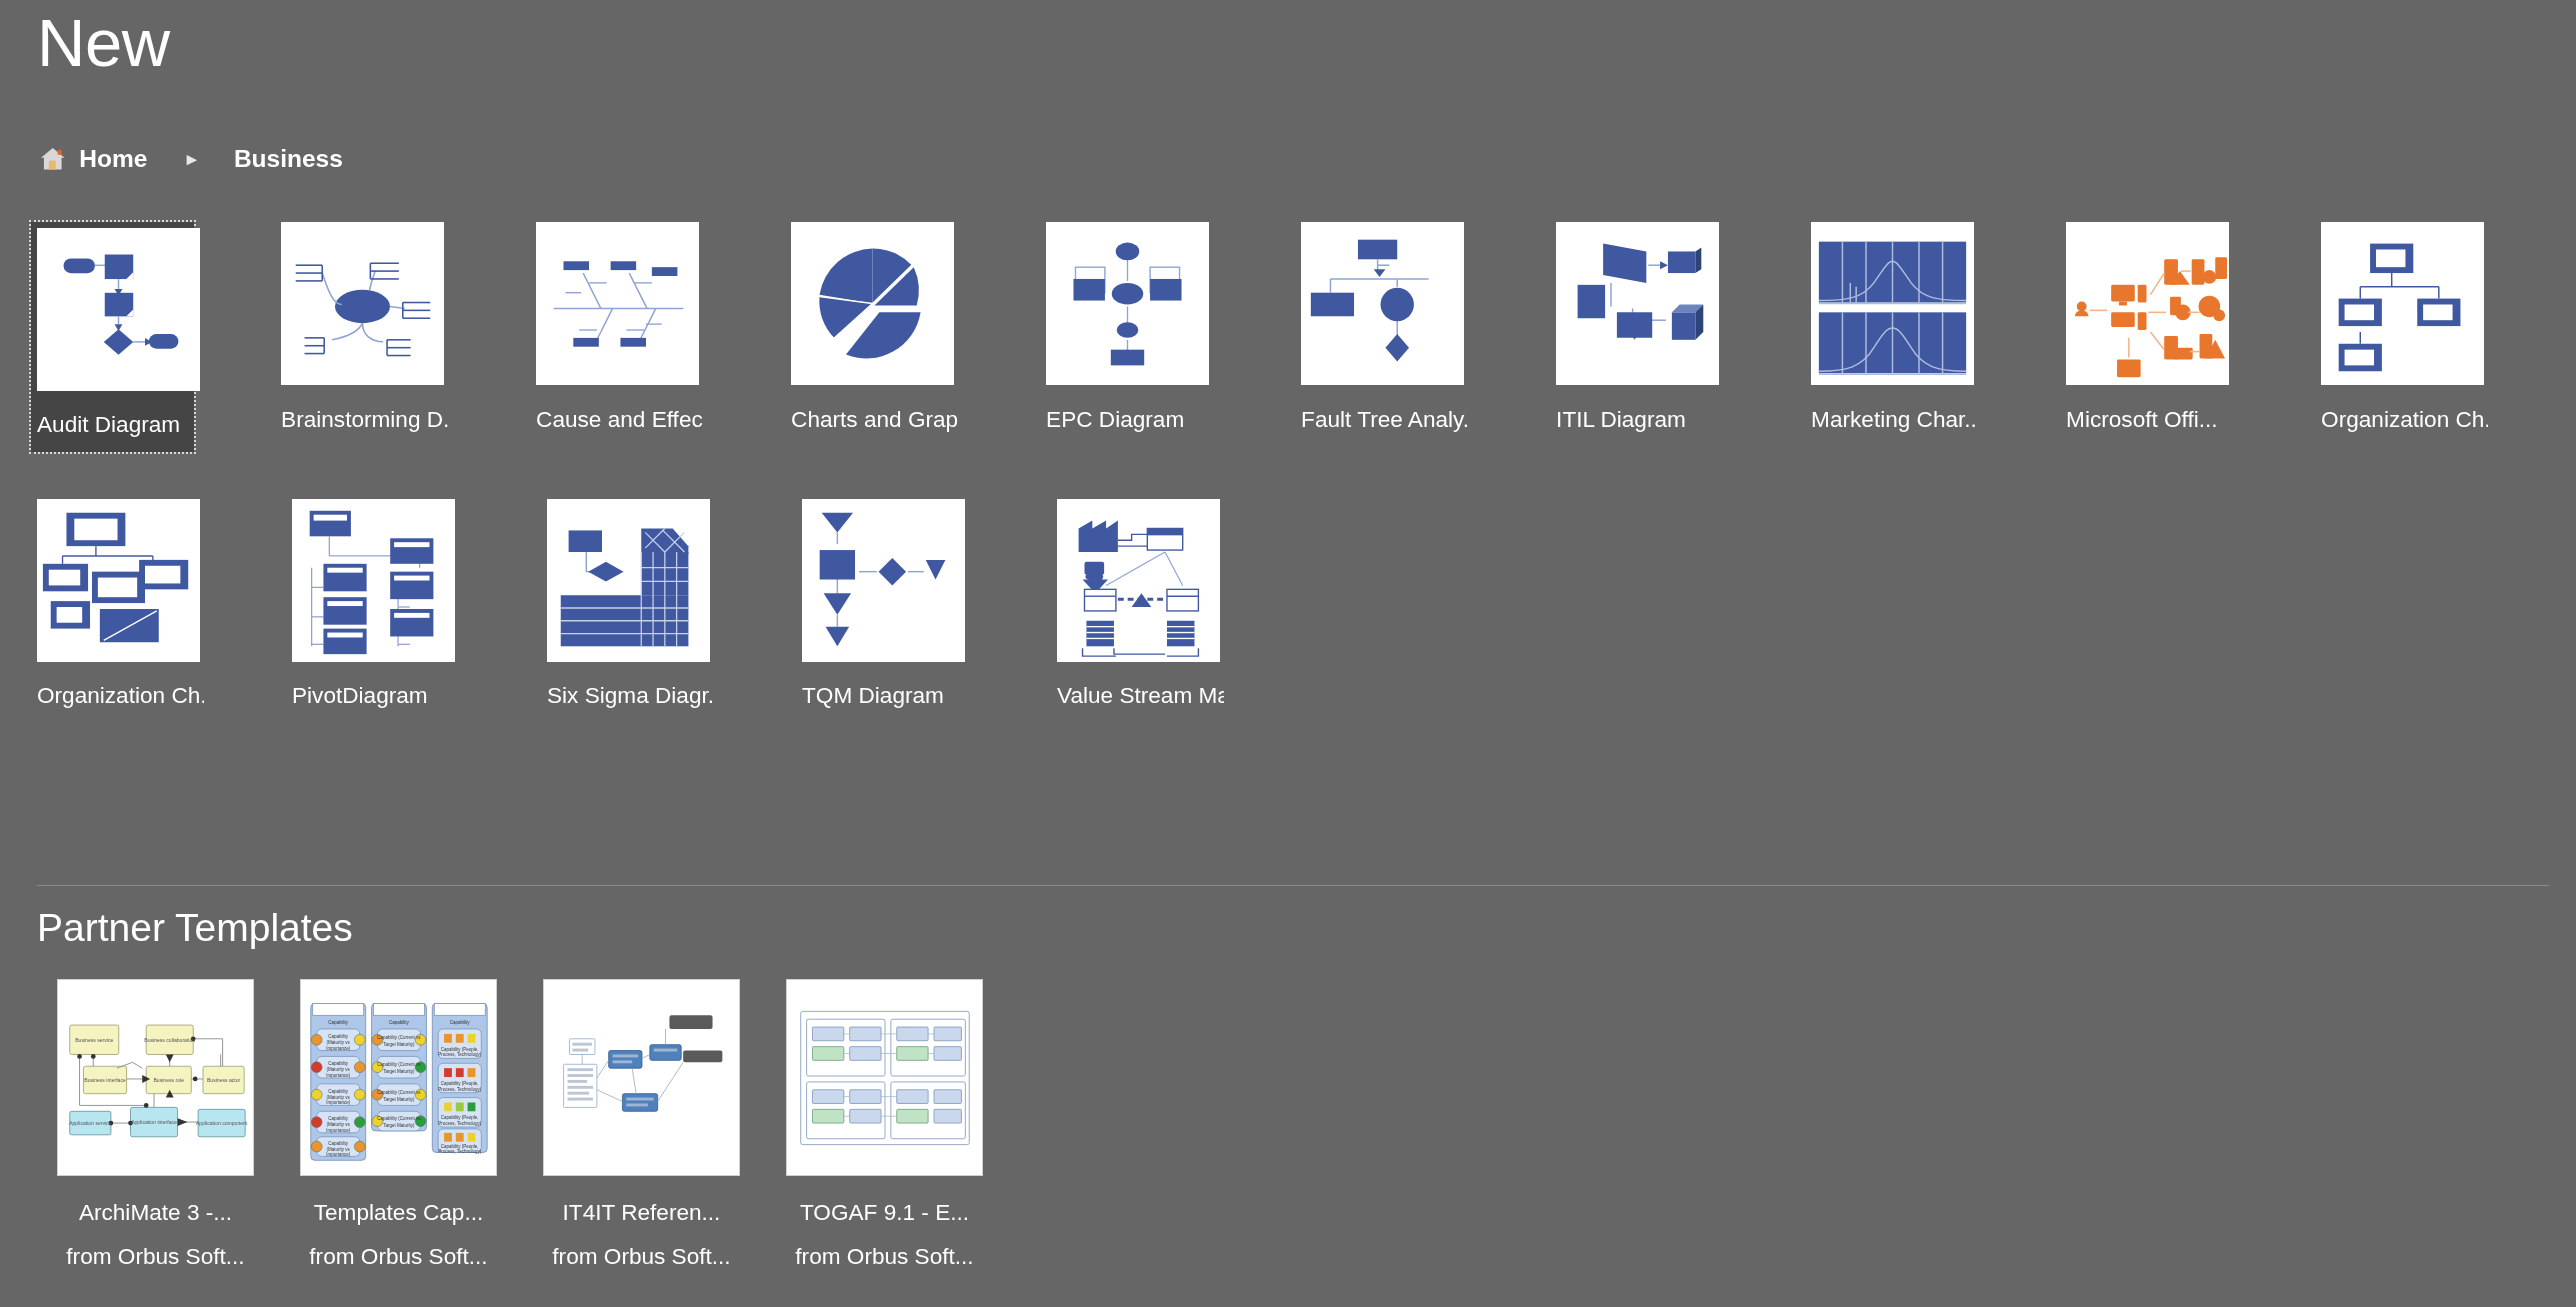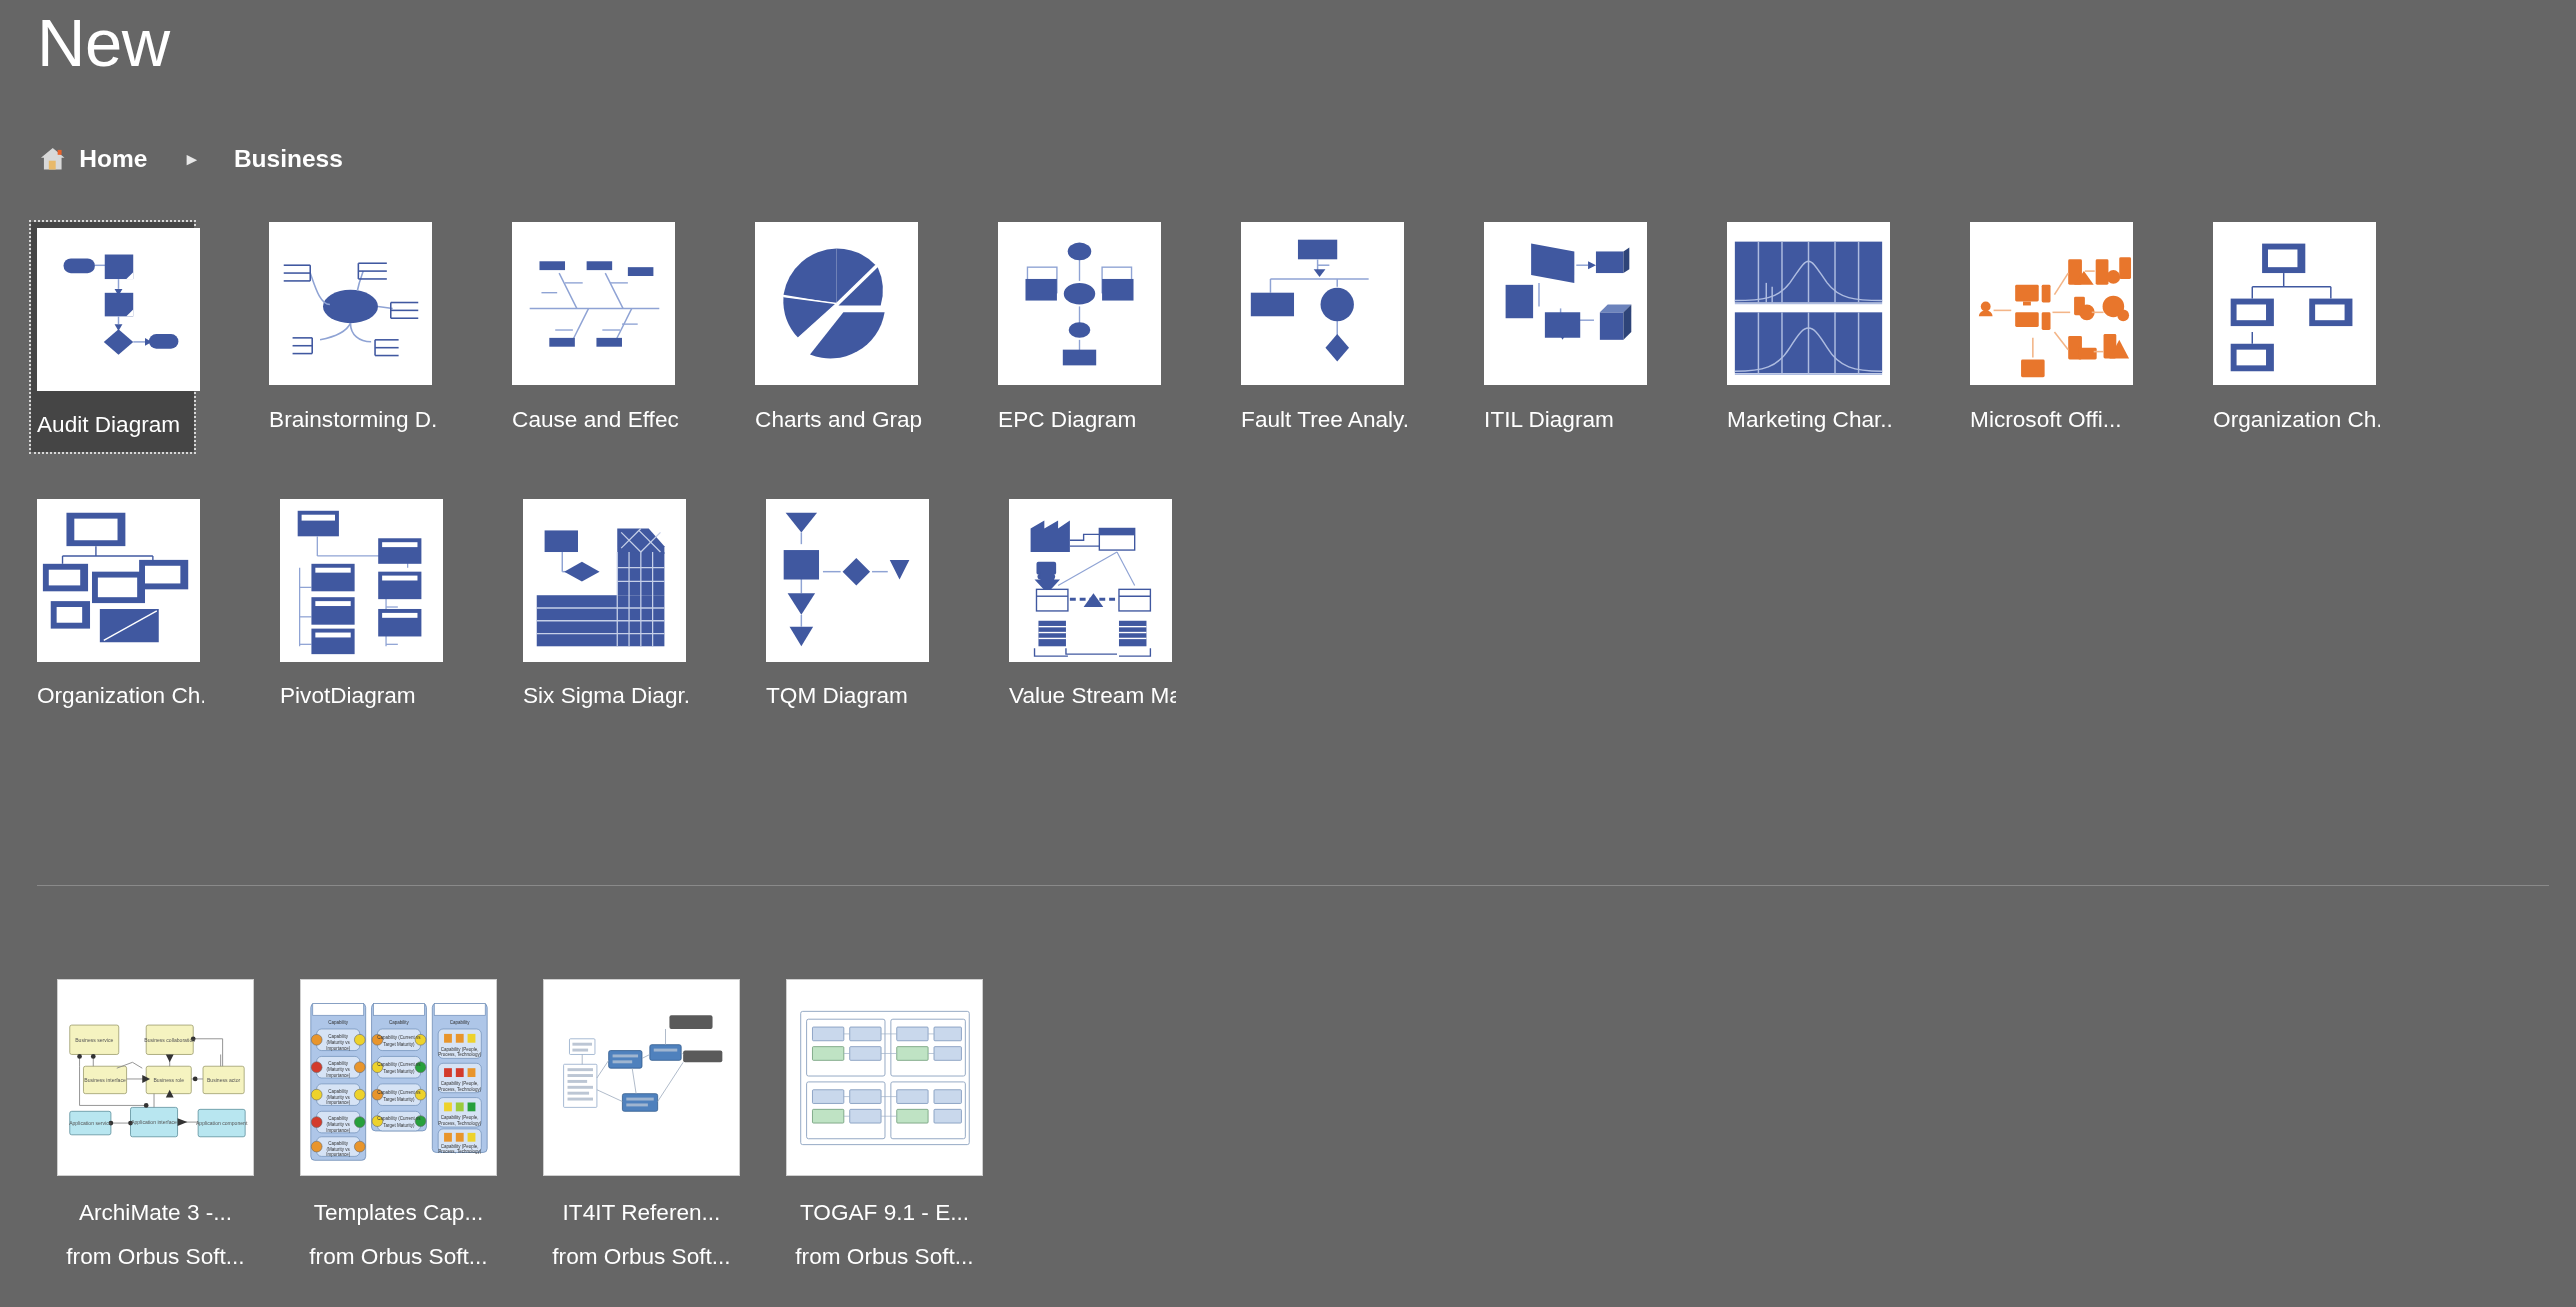--- a/index.html
+++ b/index.html
@@ -23,21 +23,21 @@
     font-size: 24.5px; color: #ffffff; font-weight: 700;
   }
   .bc-home { display: flex; align-items: center; gap: 12.8px; }
   .home-icon { width: 27.5px; height: 25.5px; position: relative; display:block; }
   .bc-sep {
     margin: 0 21.6px 0 23.6px; font-size: 18.6px; color: #e8e8e8; line-height: 1;
   }
 
   
   .grid { position: absolute; left: 37px; top: 222px; }
-  .grid-row { display: flex; }
+  .grid-row { display: flex; gap: 12px; }
   .tile {
     width: 163px; margin-right: 80px; padding-top: 0;
     display: flex; flex-direction: column; align-items: flex-start;
   }
   .tile.selected {
     background: #454545; outline: 2px dotted #d8d8d8; outline-offset: 0px;
     padding: 5.9px 5.9px 11.8px 5.9px; margin-left: -5.9px; margin-right: 75px;
   }
   .thumb {
     width: 163px; height: 163px; background: #ffffff;
@@ -559,20 +559,21 @@
             </g>
           </svg>
         </div>
         <div class="tile-label">Value Stream Map</div>
       </div>
 
     </div>
   </div>
 
   <div class="divider"></div>
+  <div class="section-title">Partner Templates</div>
 
   <div class="partner-grid">
 
     <div class="ptile">
       <div class="pthumb">
         <svg viewBox="0 0 199 199">
           <rect width="199" height="199" fill="#fff"></rect>
           <g fill="#F5F3C0" stroke="#9a9a6a" stroke-width="0.8">
             <rect x="12" y="46" width="50" height="30" rx="2"></rect>
             <rect x="26" y="88" width="44" height="28" rx="2"></rect>

